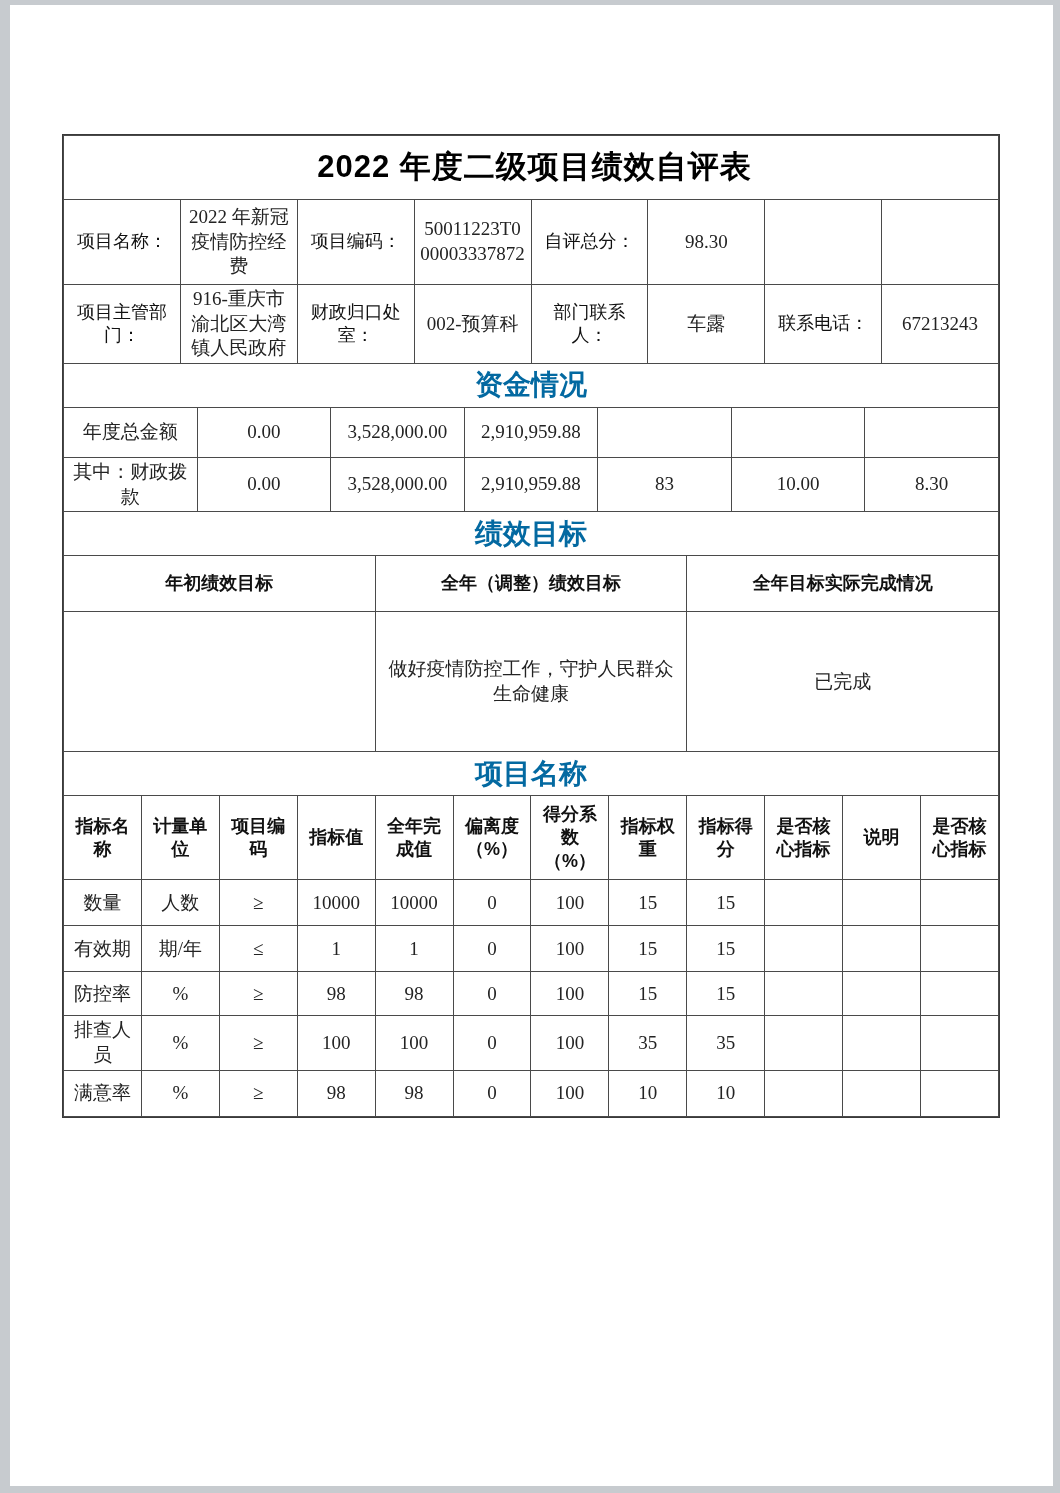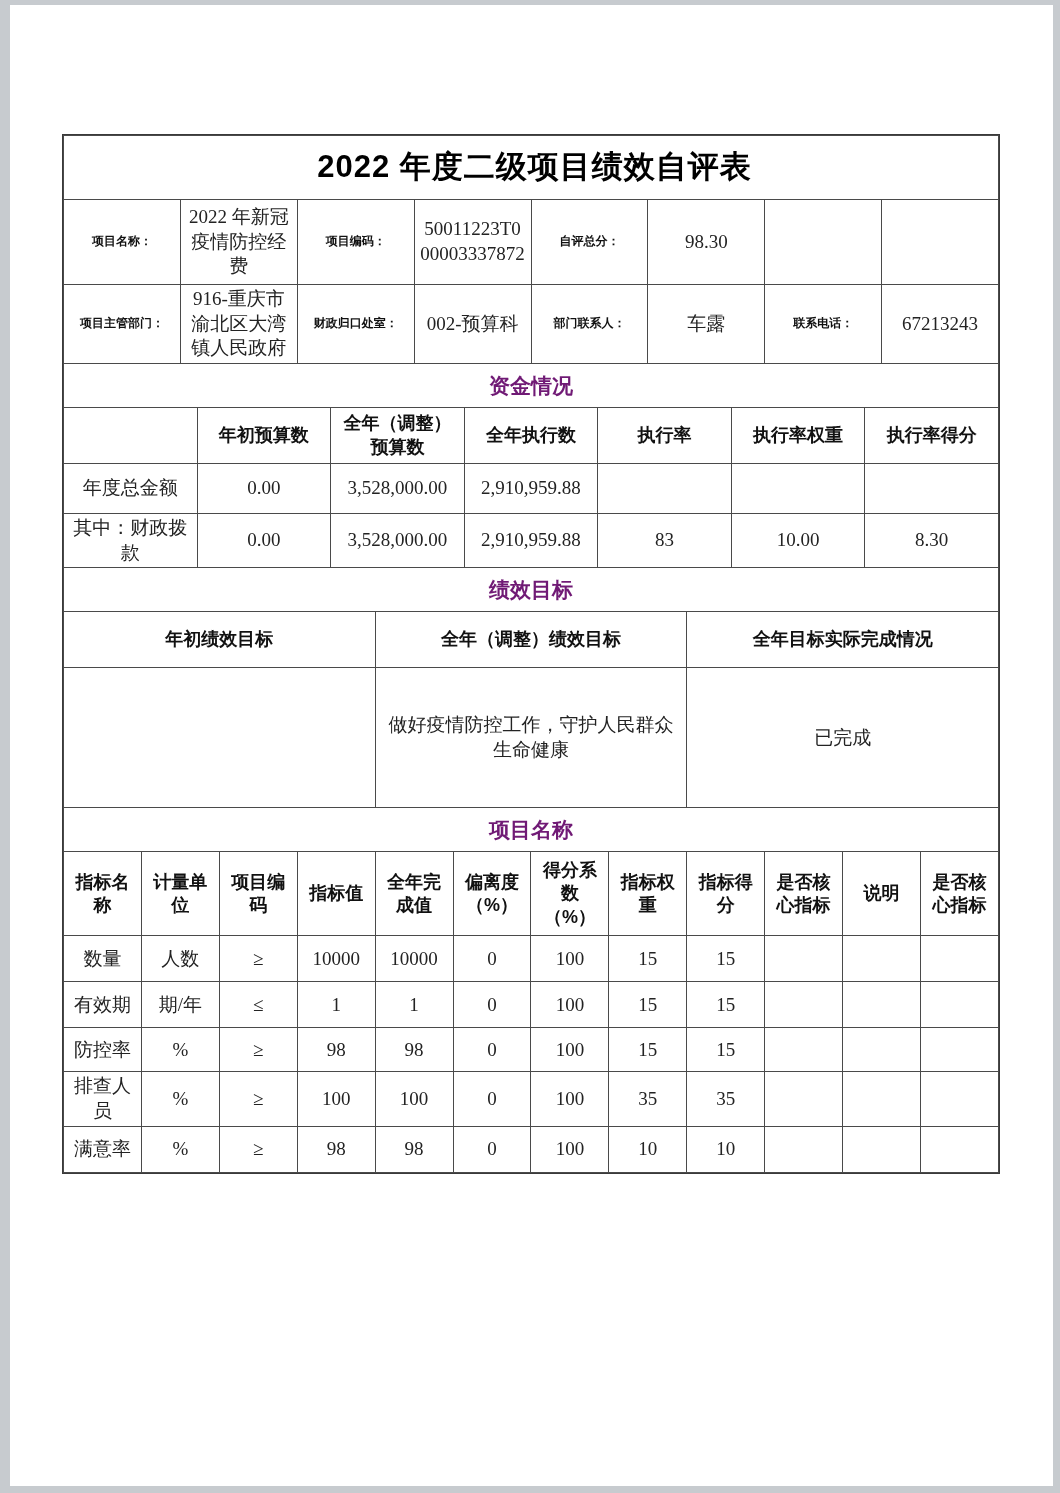--- a/index.html
+++ b/index.html
@@ -33,22 +33,22 @@
     text-align:center;
     vertical-align:middle;
     padding:2px 5px;
     font-size:19px;
     line-height:1.3;
     word-break:break-all;
     color:#232323;
   }
   .lbl {
     font-family:"Liberation Sans", sans-serif;
-    font-weight:bold;
-    font-size:12px;
+    font-weight:normal;
+    font-size:18px;
     color:#111;
     word-break:normal;
   }
   .hdr {
     font-family:"Liberation Sans", sans-serif;
     font-weight:bold;
     font-size:18px;
     color:#111;
   }
   .title-row td {
@@ -58,22 +58,22 @@
     font-size:31px;
     color:#000;
     letter-spacing:1px;
     word-break:normal;
     padding-left:12px;
   }
   .sec-row td {
     height:44px;
     font-family:"Liberation Sans", sans-serif;
     font-weight:bold;
-    font-size:21px;
-    color:#701a75;
+    font-size:28px;
+    color:#0369a1;
     word-break:normal;
   }
   .info-r1 { height:85px; }
   .info-r2 { height:77px; }
   .fund-h  { height:56px; }
   .fund-r1 { height:50px; }
   .fund-r2 { height:54px;padding-left:16px; }
   .goal-h  { height:56px;margin-left:25px; }
   .goal-r  { height:140px; }
   .ind-h   { height:84px; }
@@ -125,29 +125,20 @@
     <table>
       <tbody>
           <tr class="sec-row">
         <td>资金情况</td>
       </tr>
     </tbody>
       </table>
 
     <table>
       <tbody>
-          <tr class="fund-h">
-        <td class="hdr"></td>
-        <td class="hdr">年初预算数</td>
-        <td class="hdr">全年（调整）预算数</td>
-        <td class="hdr">全年执行数</td>
-        <td class="hdr">执行率</td>
-        <td class="hdr">执行率权重</td>
-        <td class="hdr">执行率得分</td>
-      </tr>
       <tr class="fund-r1">
         <td>年度总金额</td>
         <td>0.00</td>
         <td>3,528,000.00</td>
         <td>2,910,959.88</td>
         <td></td>
         <td></td>
         <td></td>
       </tr>
       <tr class="fund-r2">

